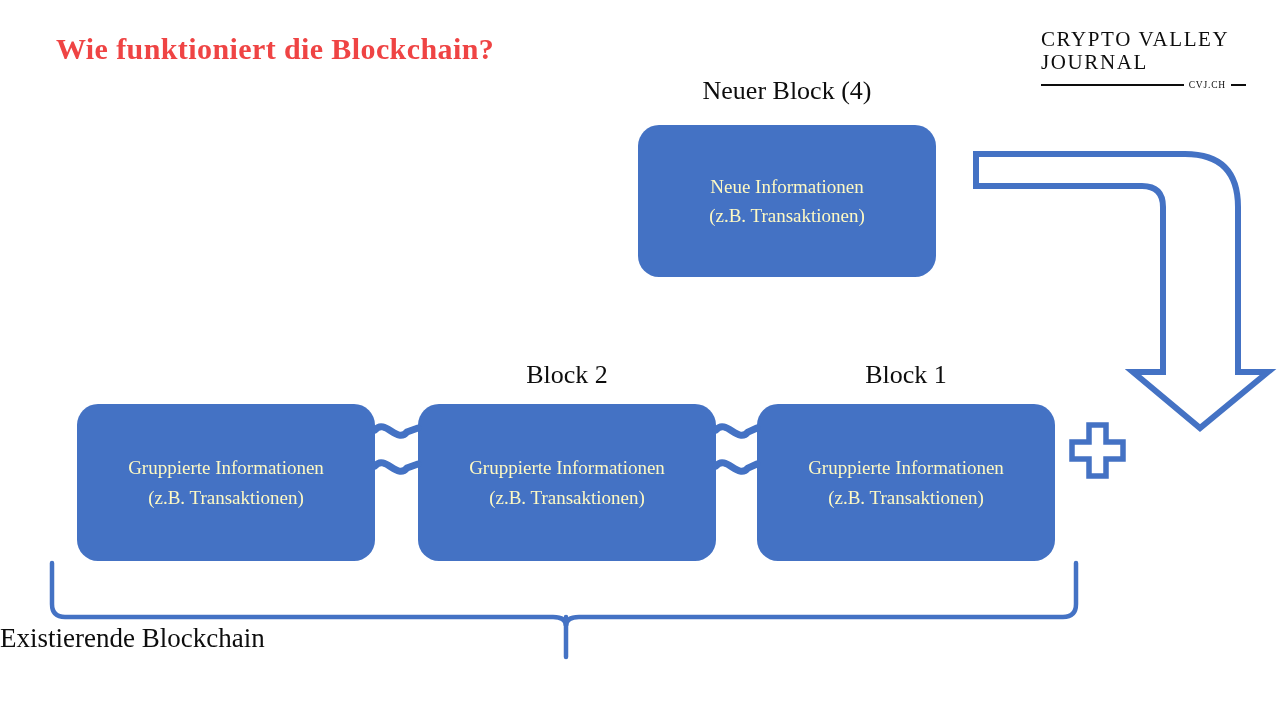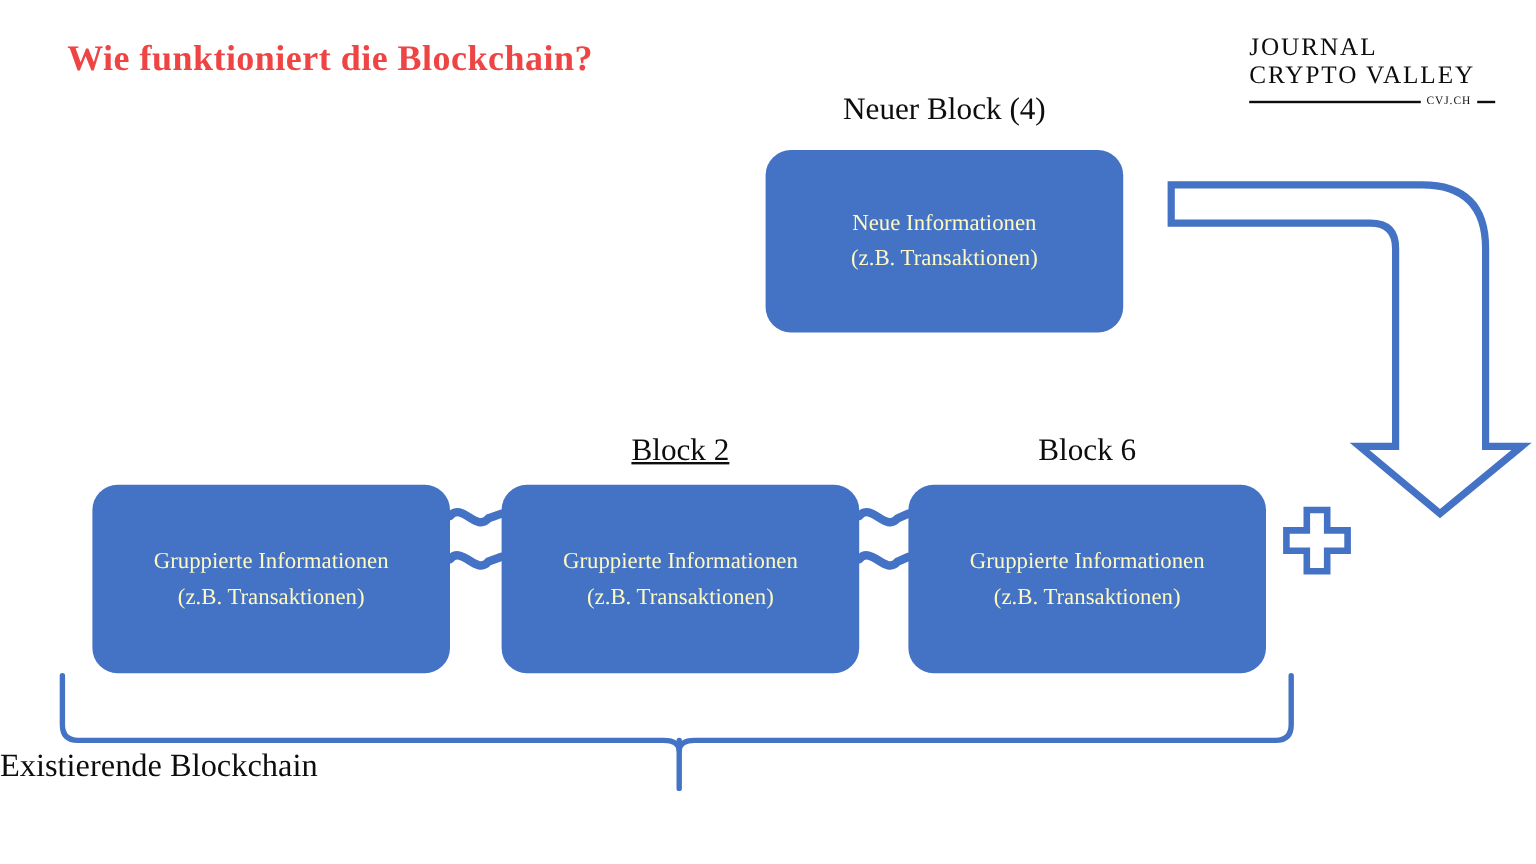--- a/index.html
+++ b/index.html
@@ -99,21 +99,21 @@
     text-align: center;
     white-space: nowrap;
     margin-top: 44px;
   }
 
   
   .block-1 { left: 77px;  top: 372px; width: 298px; height: 157px; }
   .block-2 { left: 418px; top: 372px; width: 298px; height: 157px; }
   .block-3 { left: 757px; top: 372px; width: 298px; height: 157px; }
   .label-1 { left: 77px;  top: 316px; width: 298px; }
-  .label-2 { left: 418px; top: 316px; width: 298px; text-decoration: underline; }
+  .label-2 { left: 418px; top: 316px; width: 298px; }
   .label-3 { left: 757px; top: 316px; width: 298px; }
 
   
   .block-new { left: 638px; top: 93px; width: 298px; height: 152px; }
   .label-new { left: 638px; top: 32px; width: 298px; }
 
   
   .overlay {
     position: absolute;
     left: 0;
@@ -136,38 +136,38 @@
   }
 </style>
 </head>
 <body>
 
 <div id="canvas">
 
   <div class="page-title">Wie funktioniert die Blockchain?</div>
 
   <div class="logo">
+    <div class="logo-line">CRYPTO VALLEY</div>
     <div class="logo-line">JOURNAL</div>
-    <div class="logo-line">CRYPTO VALLEY</div>
     <div class="logo-rule">
       <span class="bar-long"></span>
       <span class="cvj">CVJ.CH</span>
       <span class="bar-short"></span>
     </div>
   </div>
 
   <div class="block-label label-new">Neuer Block (4)</div>
 
   <div class="block block-new">
     <div class="line">Neue Informationen</div>
     <div class="line">(z.B. Transaktionen)</div>
   </div>
 
   <div class="block-label label-2">Block 2</div>
-  <div class="block-label label-3">Block 6</div>
+  <div class="block-label label-3">Block 1</div>
 
   <div class="block block-1">
     <div class="line">Gruppierte Informationen</div>
     <div class="line">(z.B. Transaktionen)</div>
   </div>
 
   <div class="block block-2">
     <div class="line">Gruppierte Informationen</div>
     <div class="line">(z.B. Transaktionen)</div>
   </div>

